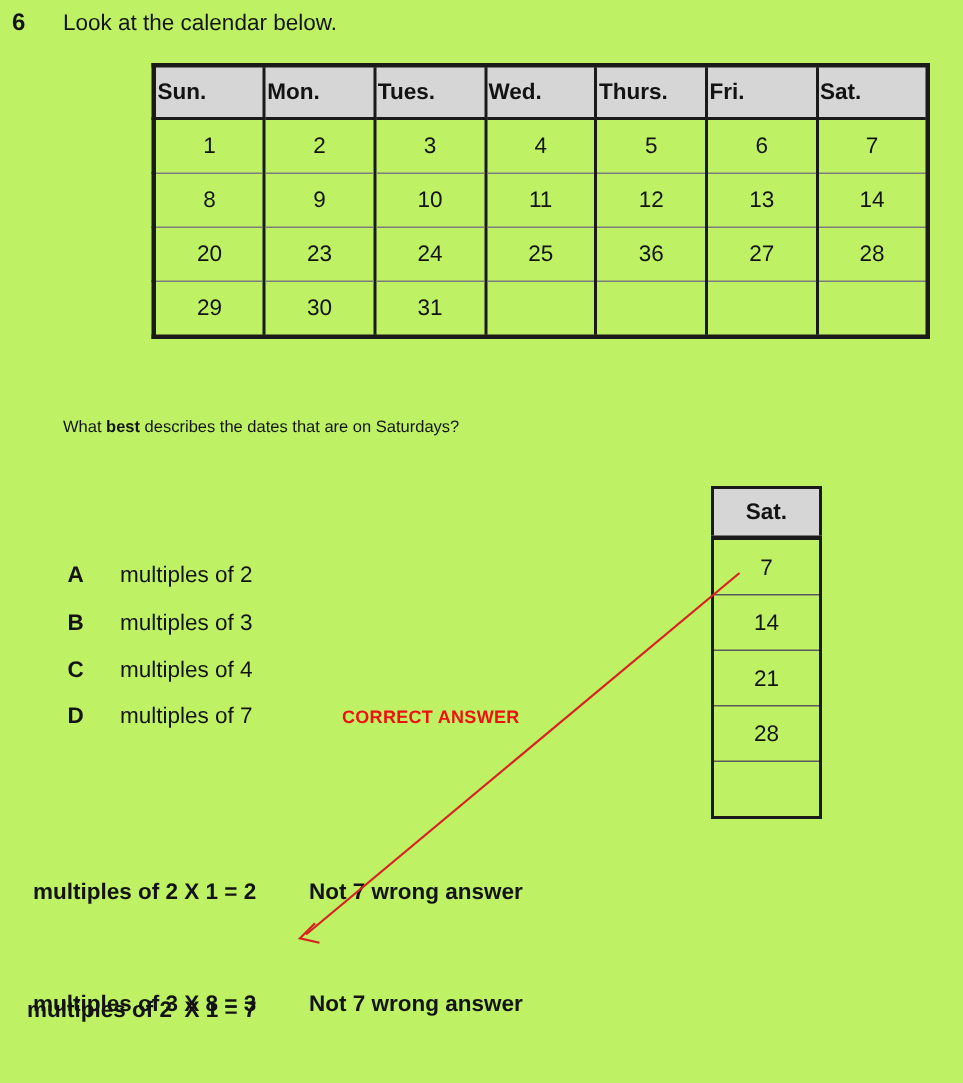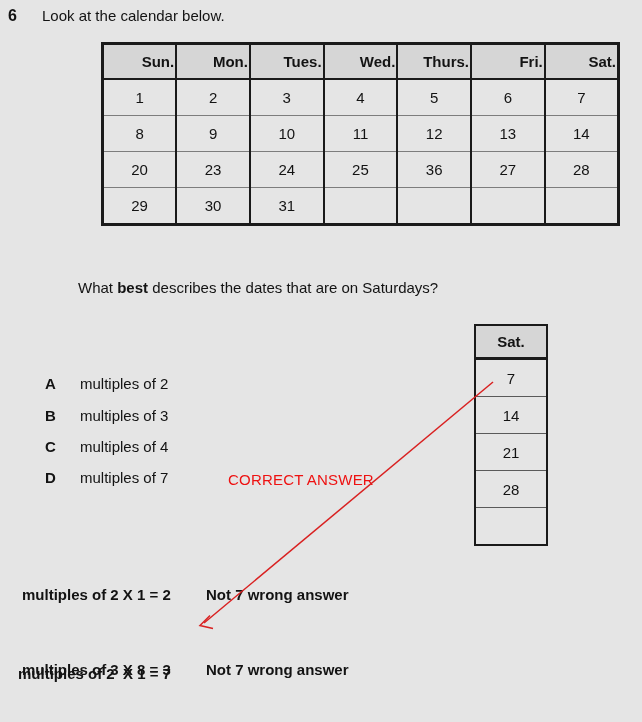--- a/index.html
+++ b/index.html
@@ -1,51 +1,51 @@
 <!DOCTYPE html>
 <html><head>
 <meta charset="utf-8">
 <style>
   html, body { margin: 0; padding: 0; background: #ffffff; }
   .page {
     position: relative;
     width: 642px;
     height: 722px;
-    background: #e5e5e5;
+    background: #bef264;
     font-family: "Liberation Sans", sans-serif;
     color: #131313;
     overflow: hidden;
   }
 
   
   .q-line { position: absolute; left: 8px; top: 7px; font-size: 15px; }
   .q-num  { display: inline-block; width: 34px; font-weight: bold; font-size: 16px; }
 
   
   table.calendar {
     position: absolute; left: 101px; top: 42px;
     width: 519px; table-layout: fixed;
     border-collapse: collapse;
     font-size: 15px;
     border: 3px solid #1a1a1a;
   }
   table.calendar th {
     height: 31px; background: #d6d6d6;
     border: 2px solid #1a1a1a;
-    font-weight: bold; text-align: right;
+    font-weight: bold; text-align: left;
   }
   table.calendar td {
     height: 33px; text-align: center;
     border-left: 2px solid #1a1a1a;
     border-right: 2px solid #1a1a1a;
     border-top: 1px solid #7d7d7d;
   }
 
   
-  .q2 { position: absolute; left: 42px; top: 279px; font-size: 15px; white-space: pre; margin-left: 36px; }
+  .q2 { position: absolute; left: 42px; top: 279px; font-size: 11px; white-space: pre; }
 
   
   .options { position: absolute; left: 45px; top: 368px; font-size: 15px; }
   .option  { display: flex; align-items: center; height: 31.4px; }
   .opt-letter { font-weight: bold; width: 35px; }
 
   
   table.sat-table {
     position: absolute; left: 474px; top: 324px;
     width: 74px; table-layout: fixed;
@@ -59,21 +59,21 @@
     font-weight: bold; text-align: center;
   }
   table.sat-table td {
     height: 34px; text-align: center;
     border-top: 1px solid #5a5a5a;
   }
 
   
   .correct {
     position: absolute; left: 228px; top: 471px;
-    color: #ee1111; font-weight: normal; font-size: 15px;
+    color: #ee1111; font-weight: bold; font-size: 12px;
     letter-spacing: 0.2px;
   }
 
   
   .work1 {
     position: absolute; left: 22px; top: 532px;
     font-size: 15px; font-weight: bold; line-height: 25px;
     white-space: pre;
   }
   .work1 .row { display: flex; }

